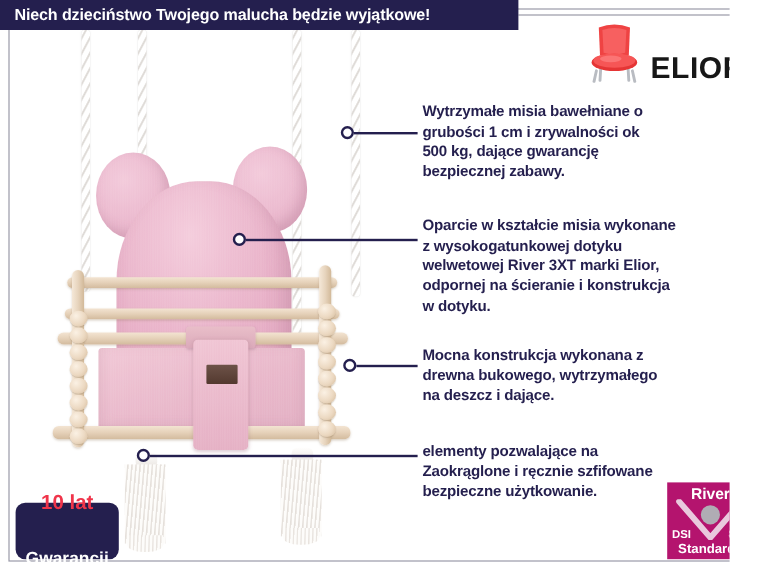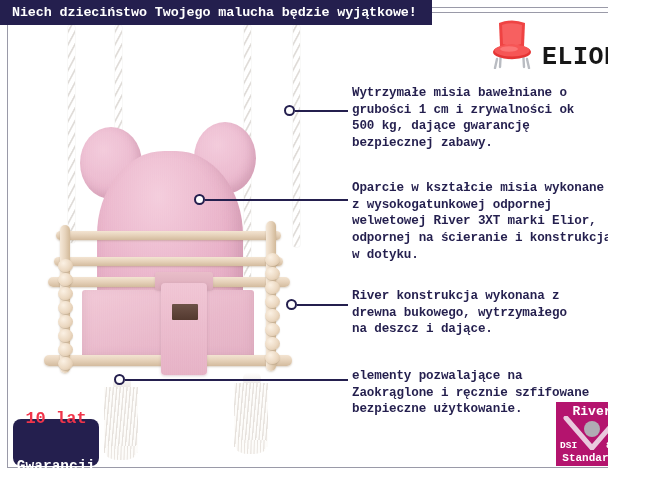--- a/index.html
+++ b/index.html
@@ -6,21 +6,21 @@
     margin: 0;
     padding: 0;
     background: #ffffff;
   }
   #page {
     position: relative;
     width: 608px;
     height: 477px;
     background: #ffffff;
     overflow: hidden;
-    font-family: Liberation Mono, monospace;
+    font-family: Liberation Sans, sans-serif;
   }
 
   
   .frame {
     position: absolute;
     left: 7px;
     top: 7px;
     width: 635px;
     height: 461px;
     border: 1px solid #9a9aa8;
@@ -395,30 +395,30 @@
     <div>Wytrzymałe misia bawełniane o</div>
     <div>grubości 1 cm i zrywalności ok</div>
     <div>500 kg, dające gwarancję</div>
     <div>bezpiecznej zabawy.</div>
   </div>
 
   <div class="marker" style="left:194px; top:194px;"></div>
   <div class="leader" style="left:205px; top:199px; width:143px;"></div>
   <div class="callout" style="left:352px; top:180px; width:275px;">
     <div>Oparcie w kształcie misia wykonane</div>
-    <div>z wysokogatunkowej odpornej</div>
+    <div>z wysokogatunkowej dotyku</div>
     <div>welwetowej River 3XT marki Elior,</div>
     <div>odpornej na ścieranie i konstrukcja</div>
     <div>w dotyku.</div>
   </div>
 
   <div class="marker" style="left:286px; top:299px;"></div>
   <div class="leader" style="left:297px; top:304px; width:51px;"></div>
   <div class="callout" style="left:352px; top:288px; width:270px;">
-    <div>River konstrukcja wykonana z</div>
+    <div>Mocna konstrukcja wykonana z</div>
     <div>drewna bukowego, wytrzymałego</div>
     <div>na deszcz i dające.</div>
   </div>
 
   <div class="marker" style="left:114px; top:374px;"></div>
   <div class="leader" style="left:125px; top:379px; width:223px;"></div>
   <div class="callout" style="left:352px; top:368px; width:268px;">
     <div>elementy pozwalające na</div>
     <div>Zaokrąglone i ręcznie szfifowane</div>
     <div>bezpieczne użytkowanie.</div>

